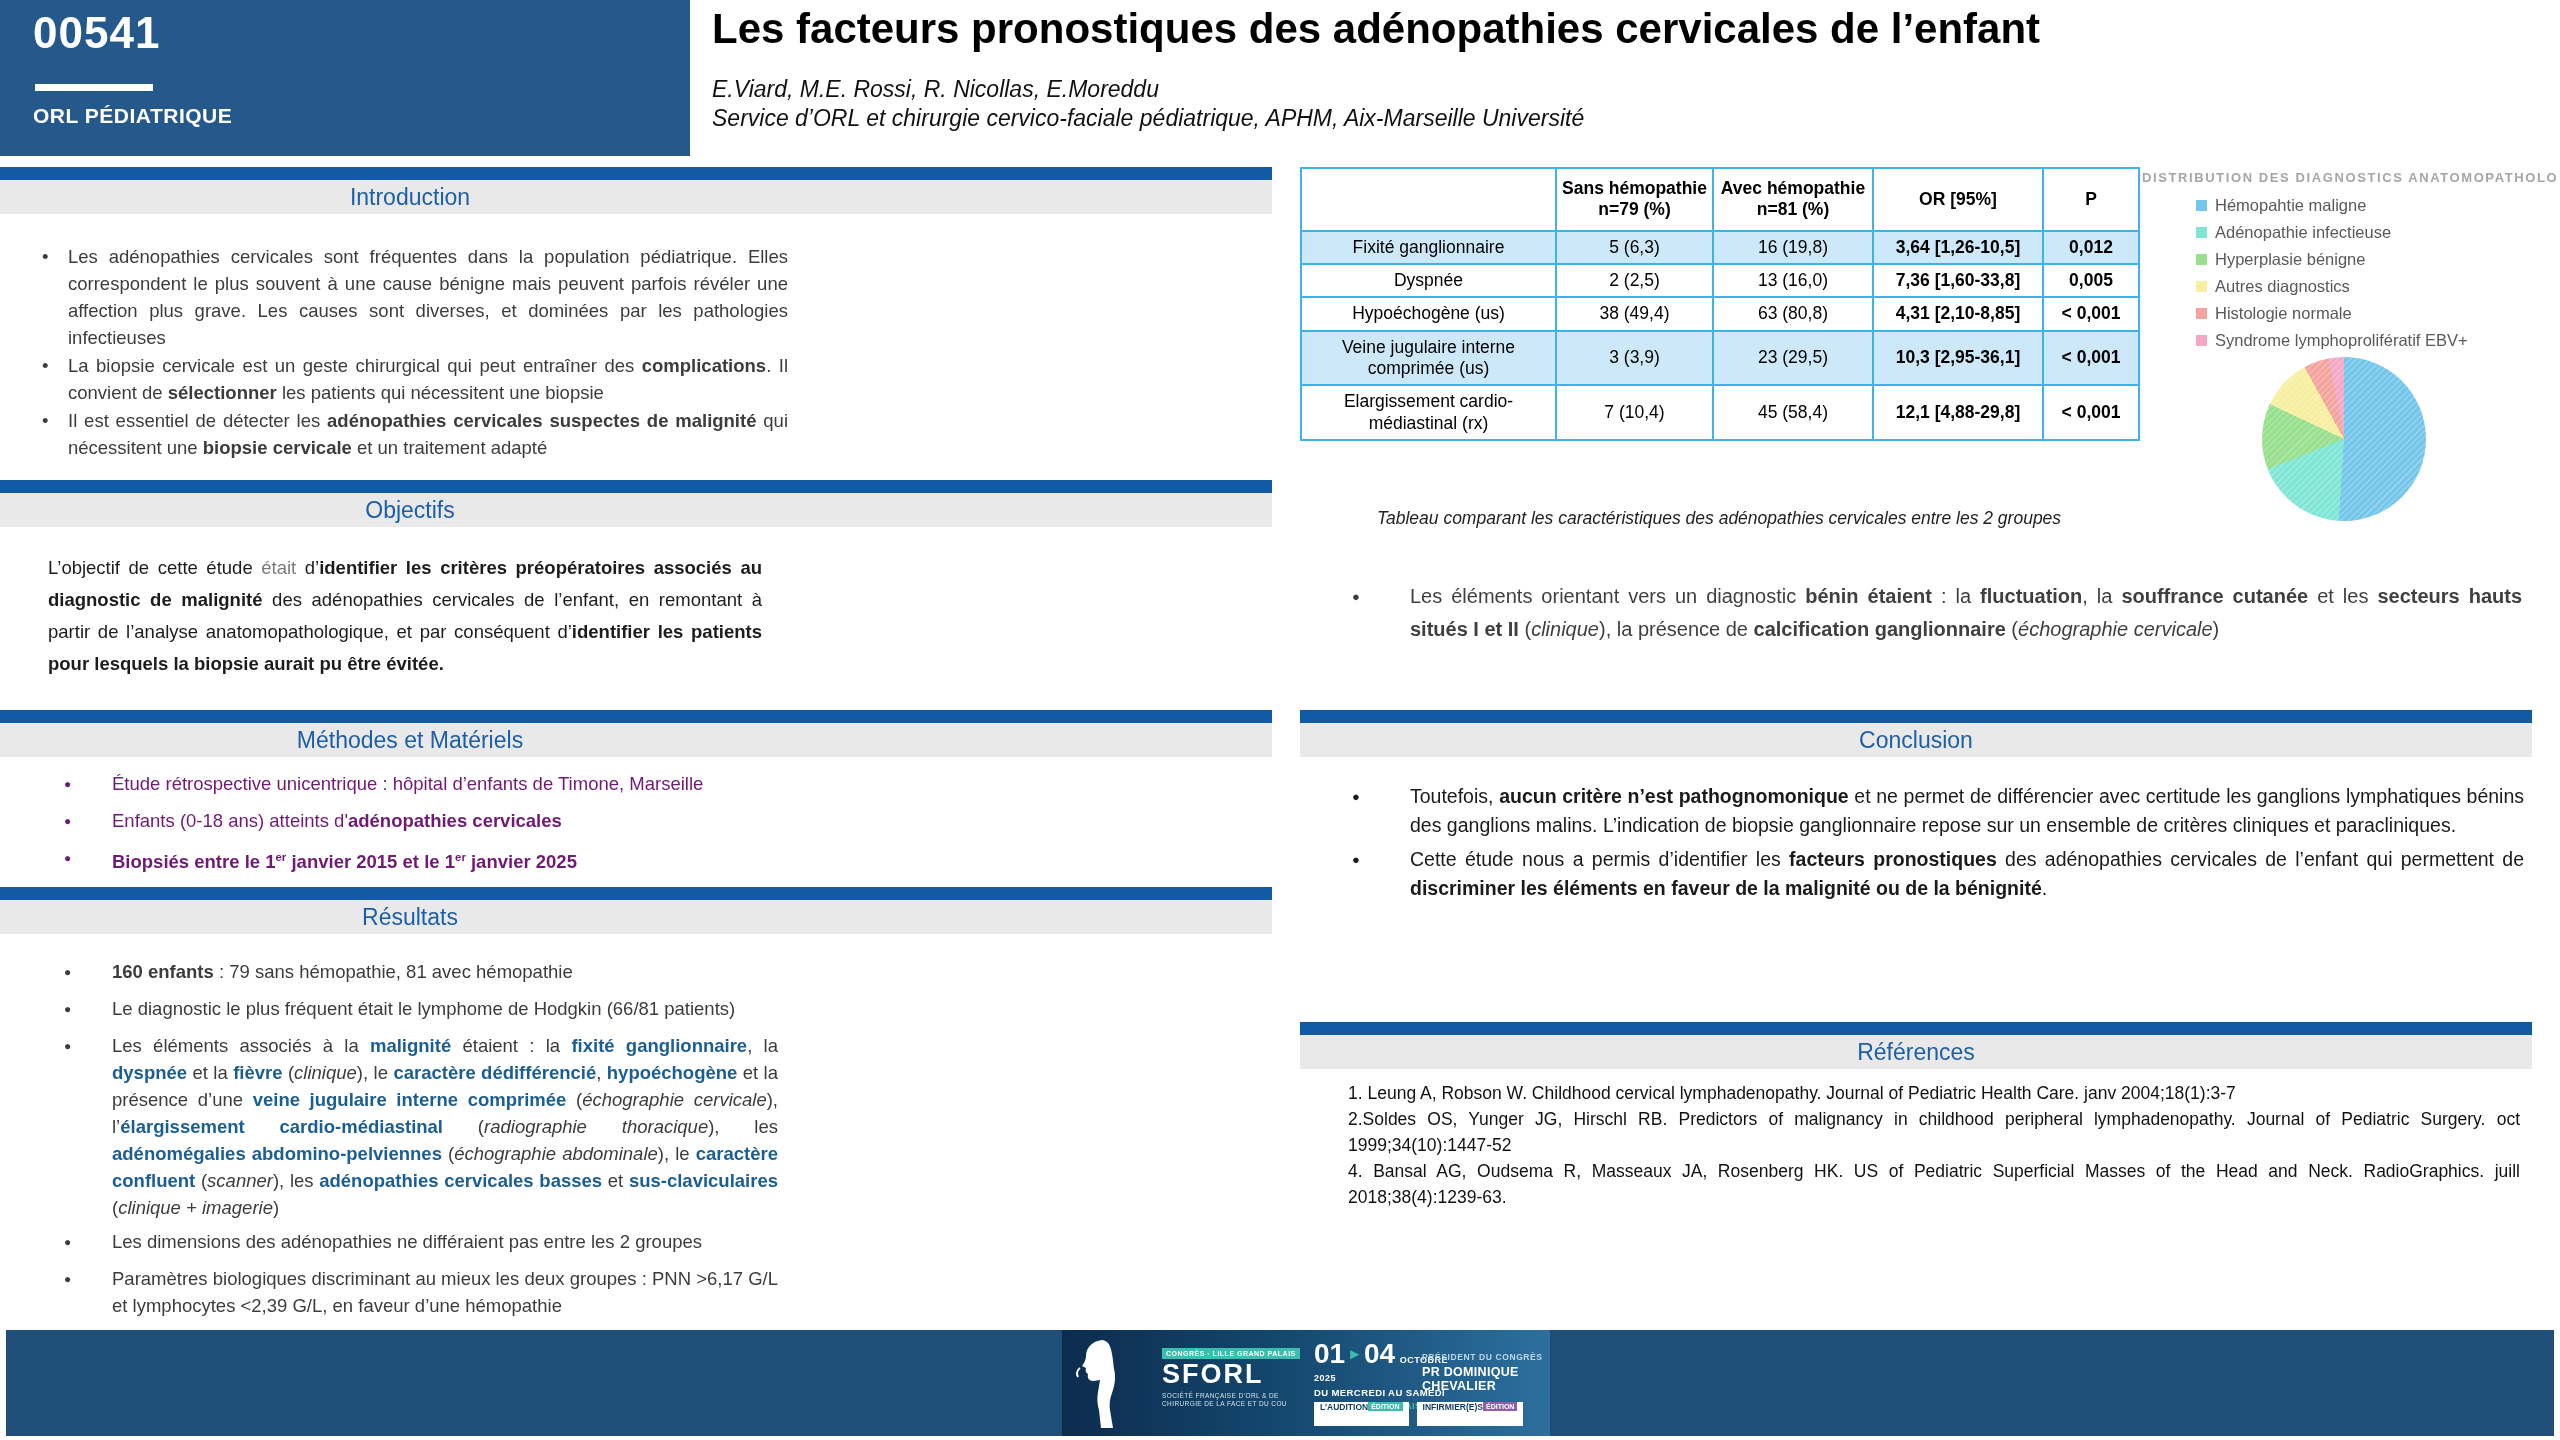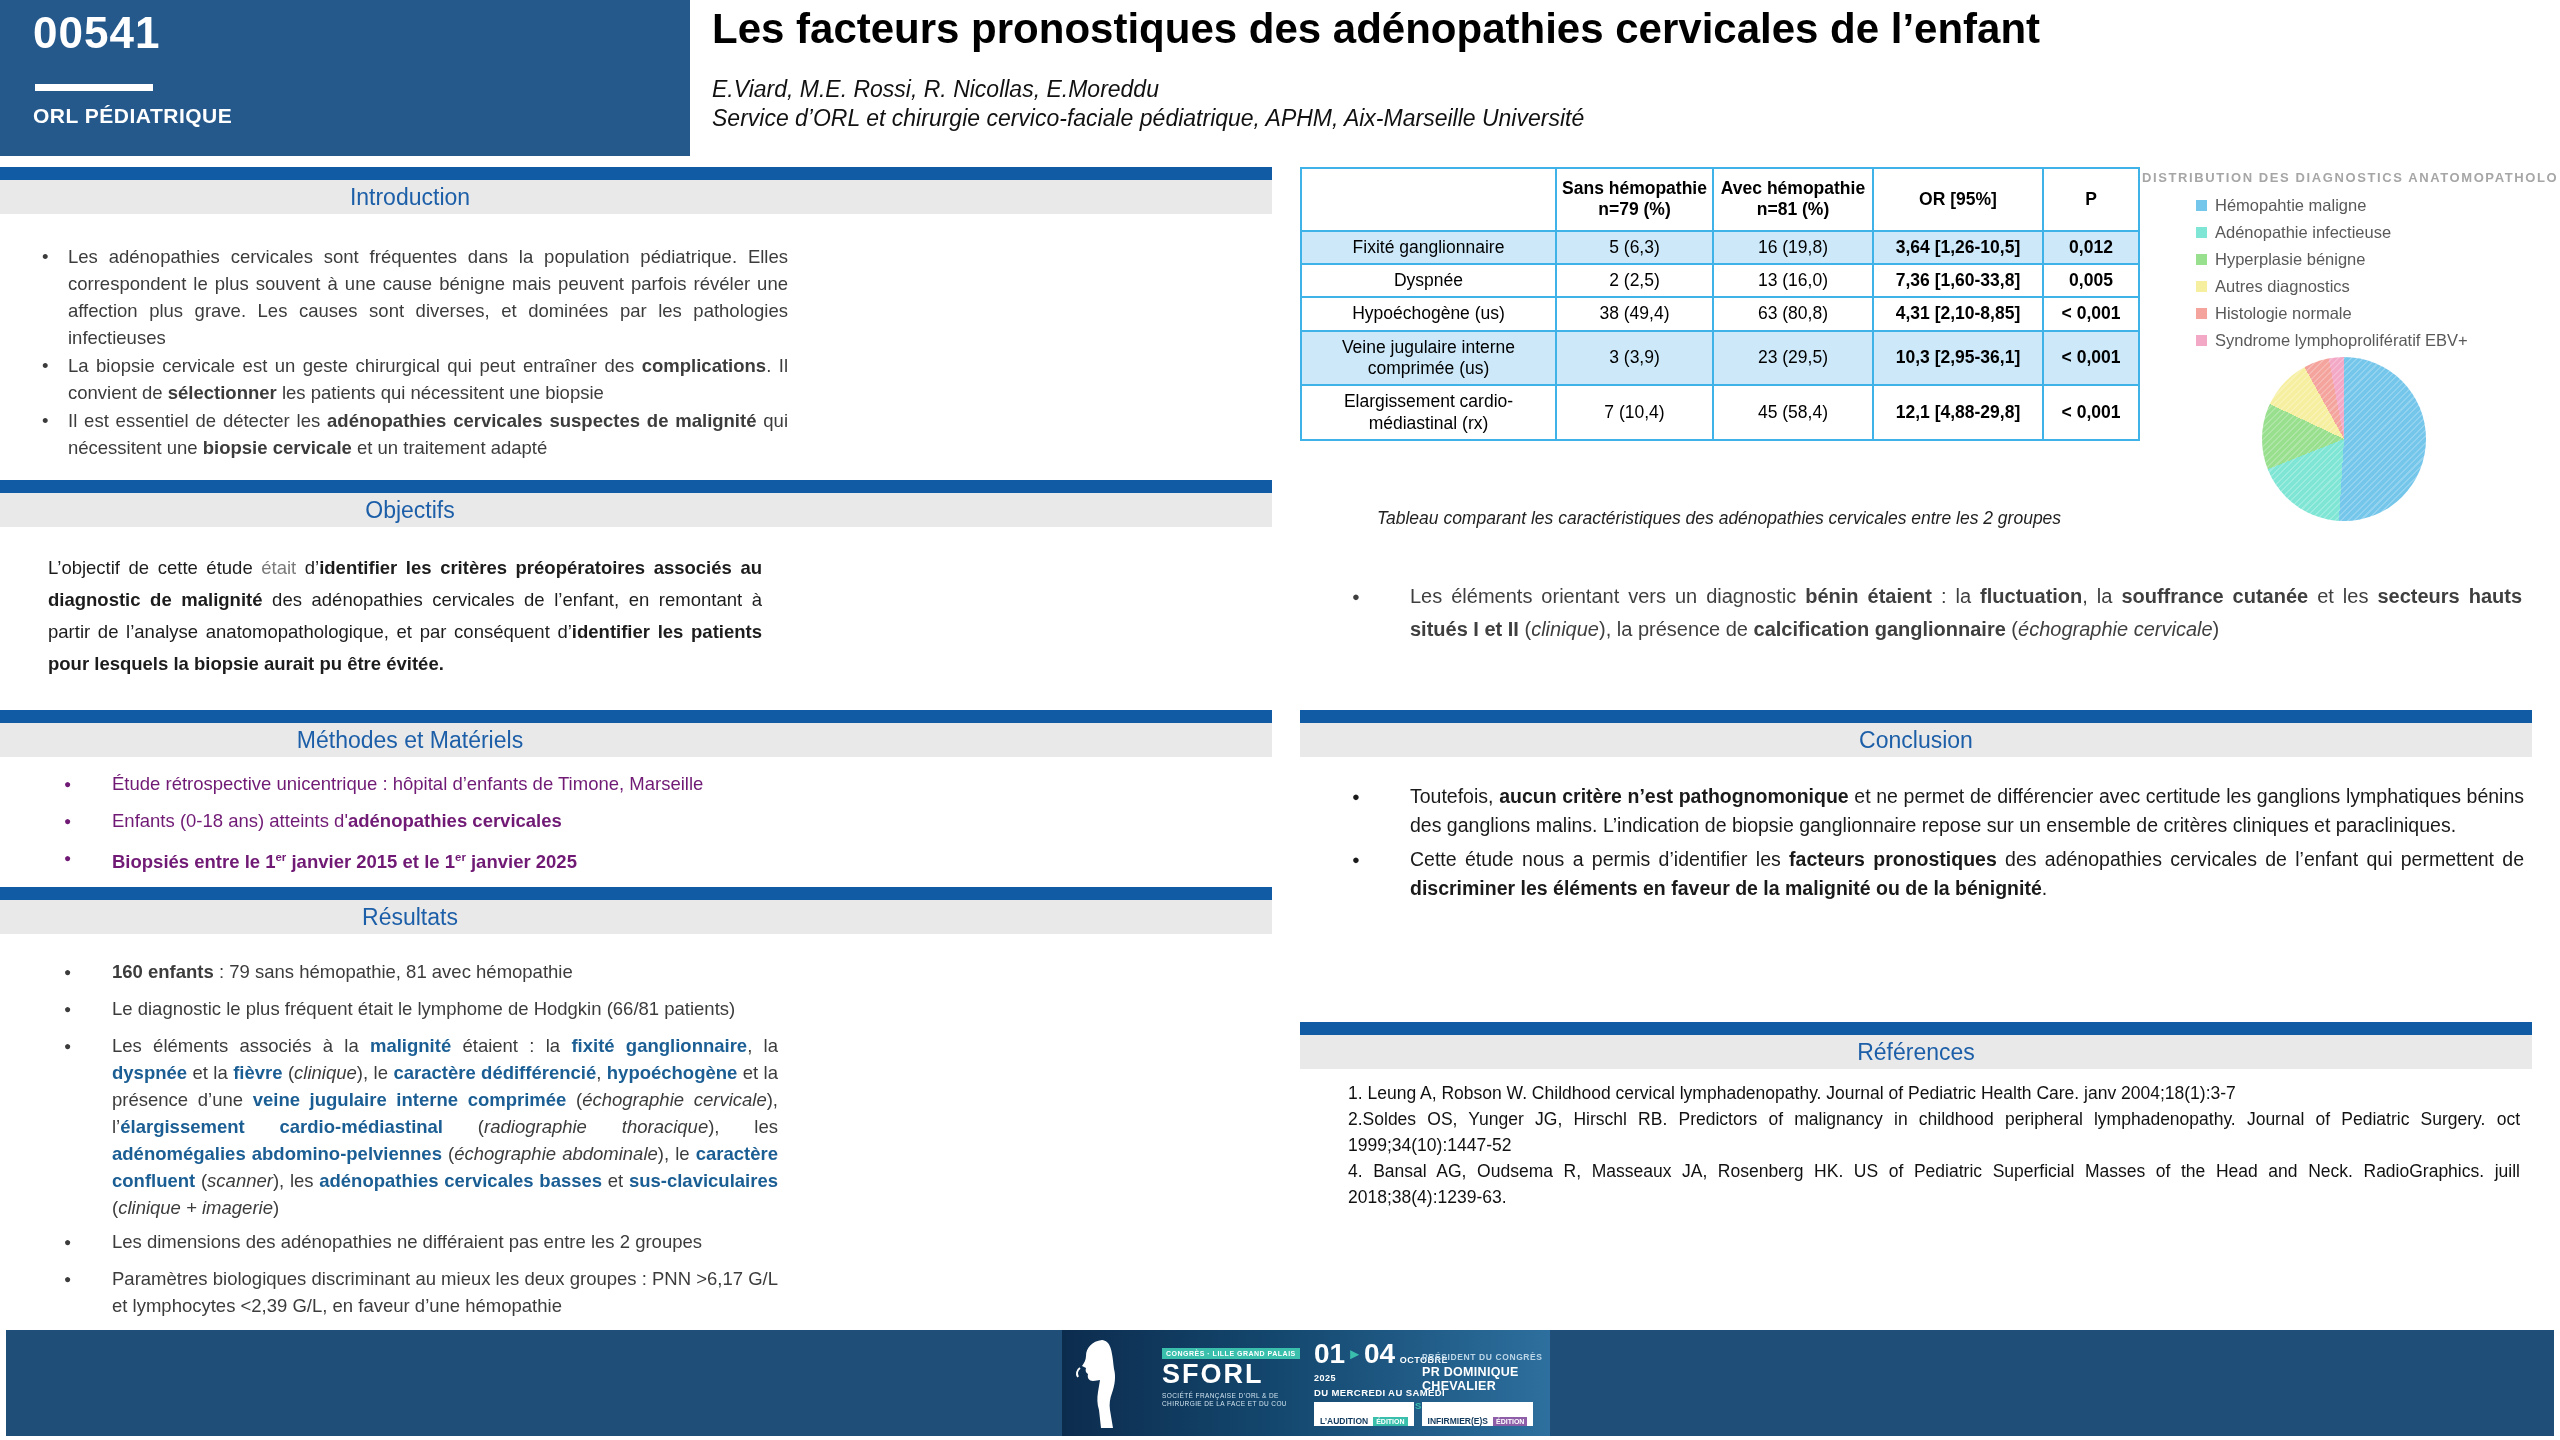--- a/index.html
+++ b/index.html
@@ -108,21 +108,21 @@
   .dates-line{font-weight:bold;line-height:1}
   .d-big{font-size:28px}
   .d-arrow{font-size:15px;color:var(--accent-teal);padding:0 2px;position:relative;top:-4px}
   .d-month{font-size:9px;font-weight:bold;letter-spacing:.5px}
   .d-days{font-size:9.5px;font-weight:bold;margin-top:3px;letter-spacing:.4px}
   .d-venue{font-size:9.5px;font-weight:bold;color:var(--accent-teal);margin-top:2px;letter-spacing:.4px}
   .pres-block{position:absolute;left:360px;top:22px;width:125px;color:#fff}
   .pres-label{font-size:8.5px;color:#bcd6e8;letter-spacing:.6px;font-weight:bold}
   .pres-name{font-size:12.5px;font-weight:bold;margin-top:3px;letter-spacing:.3px}
   .badges{position:absolute;left:252px;top:72px;display:flex;gap:8px}
-  .badge{background:#fff;height:24px;display:flex;align-items:flex-end;padding:0 6px;gap:5px}
+  .badge{background:#fff;height:24px;display:flex;align-items:flex-start;padding:0 6px;}
   .badge-label{font-size:8.5px;font-weight:bold;color:#123a5e;white-space:nowrap}
   .badge-tag{font-size:7px;font-weight:bold;color:#fff;padding:1px 3px;white-space:nowrap}
   .badge-tag.teal{background:var(--accent-teal)}
   .badge-tag.purple{background:#8e5ea8}
 </style>
 </head>
 <body>
 
 <div class="poster">
 

